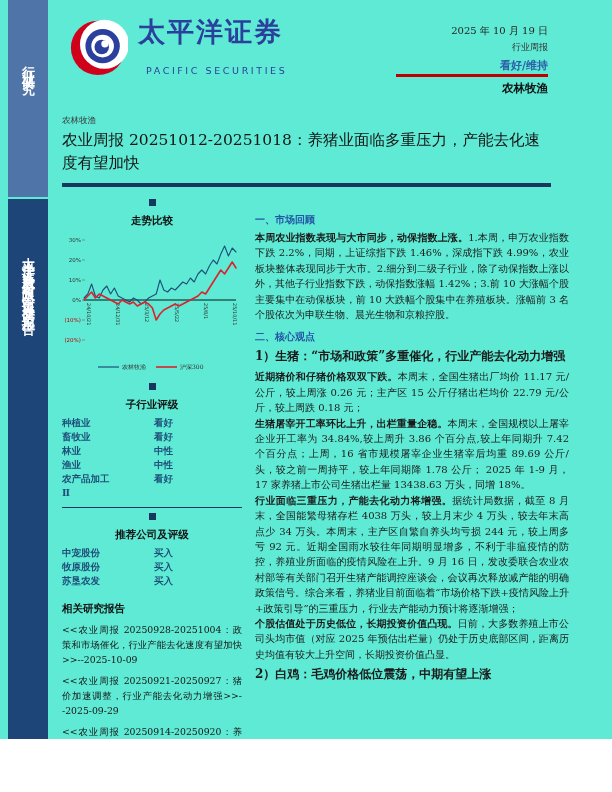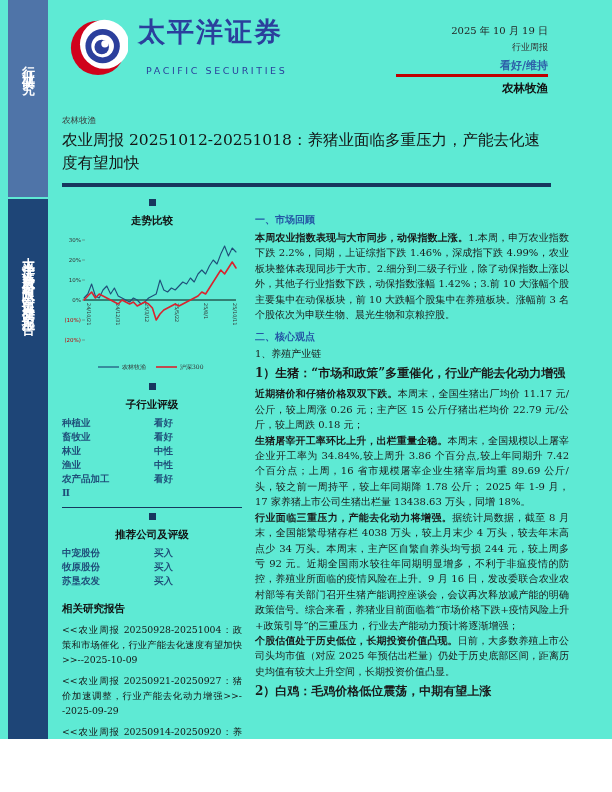--- a/index.html
+++ b/index.html
@@ -192,21 +192,20 @@
       <div class="an-line">E-MAIL：chengxd@tpyzq.com</div>
       <div class="an-line">分析师登记编号：S1190511050002</div>
     </div>
   </div>
 
   <div class="rightcol">
     <div class="blocks" id="summary-blocks">
         <div class="b-heading">一、市场回顾</div>
         <div class="b-para"><span class="lead">本周农业指数表现与大市同步，动保指数上涨。</span>1.本周，申万农业指数下跌 2.2%，同期，上证综指下跌 1.46%，深成指下跌 4.99%，农业板块整体表现同步于大市。2.细分到二级子行业，除了动保指数上涨以外，其他子行业指数下跌，动保指数涨幅 1.42%；3.前 10 大涨幅个股主要集中在动保板块，前 10 大跌幅个股集中在养殖板块。涨幅前 3 名个股依次为申联生物、晨光生物和京粮控股。</div>
         <div class="b-heading">二、核心观点</div>
-        <div class="b-plain">1、养殖产业链</div>
         <div class="b-bold">1）生猪：“市场和政策”多重催化，行业产能去化动力增强</div>
         <div class="b-para"><span class="lead">近期猪价和仔猪价格双双下跌。</span>本周末，全国生猪出厂均价 11.17 元/公斤，较上周涨 0.26 元；主产区 15 公斤仔猪出栏均价 22.79 元/公斤，较上周跌 0.18 元；</div>
         <div class="b-para"><span class="lead">生猪屠宰开工率环比上升，出栏重量企稳。</span>本周末，全国规模以上屠宰企业开工率为 34.84%,较上周升 3.86 个百分点,较上年同期升 7.42 个百分点；上周，16 省市规模屠宰企业生猪宰后均重 89.69 公斤/头，较之前一周持平，较上年同期降 1.78 公斤； 2025 年 1-9 月，17 家养猪上市公司生猪出栏量 13438.63 万头，同增 18%。</div>
         <div class="b-para"><span class="lead">行业面临三重压力，产能去化动力将增强。</span>据统计局数据，截至 8 月末，全国能繁母猪存栏 4038 万头，较上月末少 4 万头，较去年末高点少 34 万头。本周末，主产区自繁自养头均亏损 244 元，较上周多亏 92 元。近期全国雨水较往年同期明显增多，不利于非瘟疫情的防控，养殖业所面临的疫情风险在上升。9 月 16 日，发改委联合农业农村部等有关部门召开生猪产能调控座谈会，会议再次释放减产能的明确政策信号。综合来看，养猪业目前面临着“市场价格下跌+疫情风险上升+政策引导”的三重压力，行业去产能动力预计将逐渐增强；</div>
         <div class="b-para"><span class="lead">个股估值处于历史低位，长期投资价值凸现。</span>日前，大多数养殖上市公司头均市值（对应 2025 年预估出栏量）仍处于历史底部区间，距离历史均值有较大上升空间，长期投资价值凸显。</div>
         <div class="b-bold">2）白鸡：毛鸡价格低位震荡，中期有望上涨</div>
       </div>
   </div>
 
   <div class="footer-rule"></div>

